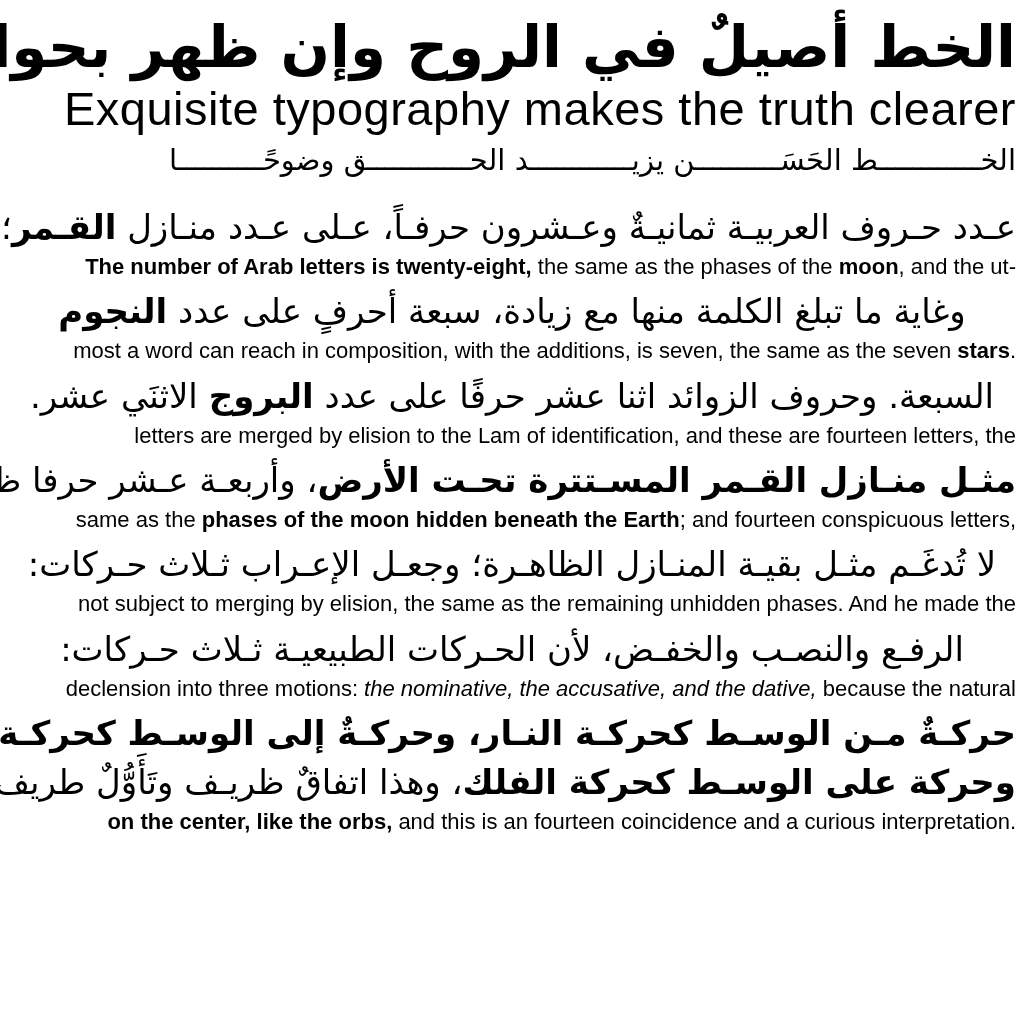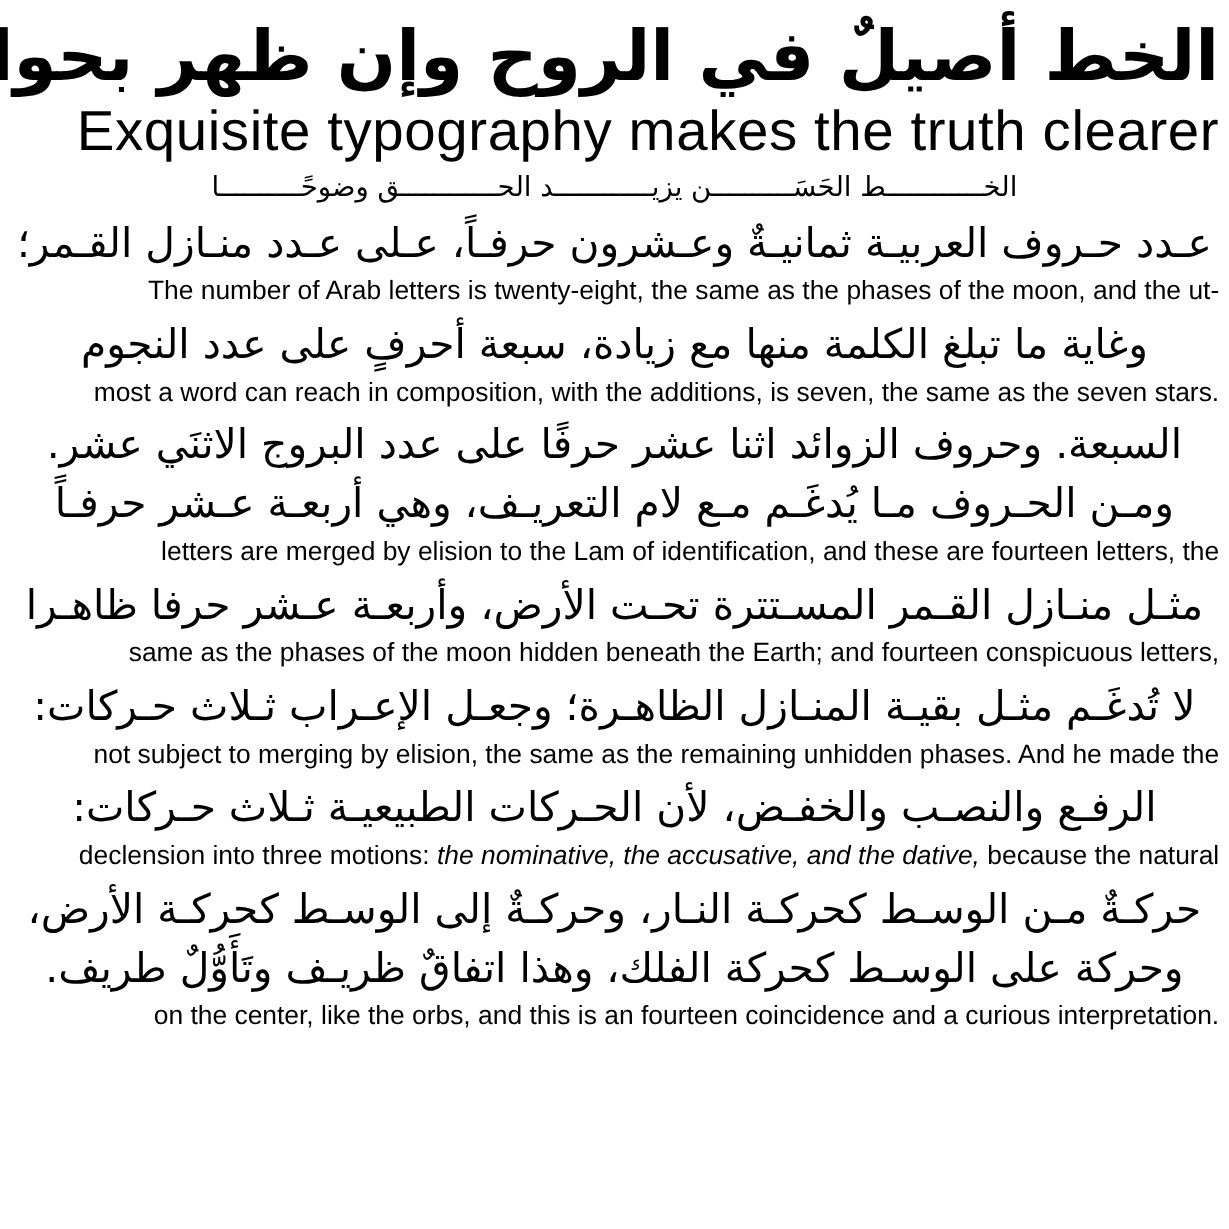--- a/index.html
+++ b/index.html
@@ -32,25 +32,24 @@
     font-family: "Liberation Sans", sans-serif;
     font-weight: 300;
     font-size: 47px;
     line-height: 1.1;
     margin: 2px 0 0 0;
     letter-spacing: 0.5px;
     white-space: nowrap;
   }
   .kashida-line {
     direction: rtl;
-    text-align: center;
-    font-size: 23px;
+    font-size: 29px;
     font-weight: 400;
     line-height: 1.4;
-    margin: 6px 0 8px 0;
+    margin: 6px 0 24px 0;
     white-space: nowrap;
   }
   .ar-line {
     direction: rtl;
     text-align: center;
     font-size: 34px;
     font-weight: 400;
     line-height: 1.32;
     margin: 4px 0 0 0;
     white-space: nowrap;
@@ -58,40 +57,39 @@
   .en-line {
     direction: ltr;
     text-align: right;
     font-family: "Liberation Sans", sans-serif;
     font-size: 22px;
     font-weight: 400;
     line-height: 1.25;
     margin: 3px 0 9px 0;
     white-space: nowrap;
   }
-  .bold   { font-weight: 400; }
+  .bold   { font-weight: 700; }
   .italic { font-style: italic; }
 </style>
 </head>
 <body>
 
 <div class="wrap">
   <h1 class="ar-headline" dir="rtl">الخط أصيلٌ في الروح وإن ظهر بحواس البدن</h1>
 
   <h2 class="en-headline">Exquisite typography makes the truth clearer</h2>
 
   <p class="kashida-line" dir="rtl">الخــــــــــــط الحَسَــــــــــن يزيــــــــــــد الحــــــــــــق وضوحًــــــــــا</p>
 
   <div>
       <p class="ar-line" dir="rtl"><span>عـدد حـروف العربيـة ثمانيـةٌ وعـشرون حرفـاً، عـلى عـدد منـازل </span><span class="bold">القـمر</span><span>؛</span></p>
       <p class="en-line" dir="ltr"><span class="bold">The number of Arab letters is twenty-eight,</span><span> the same as the phases of the </span><span class="bold">moon</span><span>, and the ut-</span></p>
       <p class="ar-line" dir="rtl"><span>وغاية ما تبلغ الكلمة منها مع زيادة، سبعة أحرفٍ على عدد </span><span class="bold">النجوم</span></p>
       <p class="en-line" dir="ltr"><span>most a word can reach in composition, with the additions, is seven, the same as the seven </span><span class="bold">stars</span><span>.</span></p>
       <p class="ar-line" dir="rtl"><span>السبعة. وحروف الزوائد اثنا عشر حرفًا على عدد </span><span class="bold">البروج</span><span> الاثنَي عشر.</span></p>
-      <p class="ar-line" dir="rtl"><span>ومـن الحـروف مـا يُدغَـم مـع لام التعريـف، </span><span class="bold">وهي أربعـة عـشر حرفـاً</span></p>
       <p class="en-line" dir="ltr"><span>letters are merged by elision to the Lam of identification, and these are fourteen letters, the</span></p>
       <p class="ar-line" dir="rtl"><span class="bold">مثـل منـازل القـمر المسـتترة تحـت الأرض</span><span>، وأربعـة عـشر حرفا ظاهـرا</span></p>
       <p class="en-line" dir="ltr"><span>same as the </span><span class="bold">phases of the moon hidden beneath the Earth</span><span>; and fourteen conspicuous letters,</span></p>
       <p class="ar-line" dir="rtl"><span>لا تُدغَـم مثـل بقيـة المنـازل الظاهـرة؛ وجعـل الإعـراب ثـلاث حـركات:</span></p>
       <p class="en-line" dir="ltr"><span>not subject to merging by elision, the same as the remaining unhidden phases. And he made the</span></p>
       <p class="ar-line" dir="rtl"><span>الرفـع والنصـب والخفـض، لأن الحـركات الطبيعيـة ثـلاث حـركات:</span></p>
       <p class="en-line" dir="ltr"><span>declension into three motions: </span><span class="italic">the nominative, the accusative, and the dative,</span><span> because the natural</span></p>
       <p class="ar-line" dir="rtl"><span class="bold">حركـةٌ مـن الوسـط كحركـة النـار، وحركـةٌ إلى الوسـط كحركـة الأرض،</span></p>
       <p class="ar-line" dir="rtl"><span class="bold">وحركة على الوسـط كحركة الفلك</span><span>، وهذا اتفاقٌ ظريـف وتَأَوُّلٌ طريف.</span></p>
       <p class="en-line" dir="ltr"><span class="bold">on the center, like the orbs,</span><span> and this is an fourteen coincidence and a curious interpretation.</span></p>

